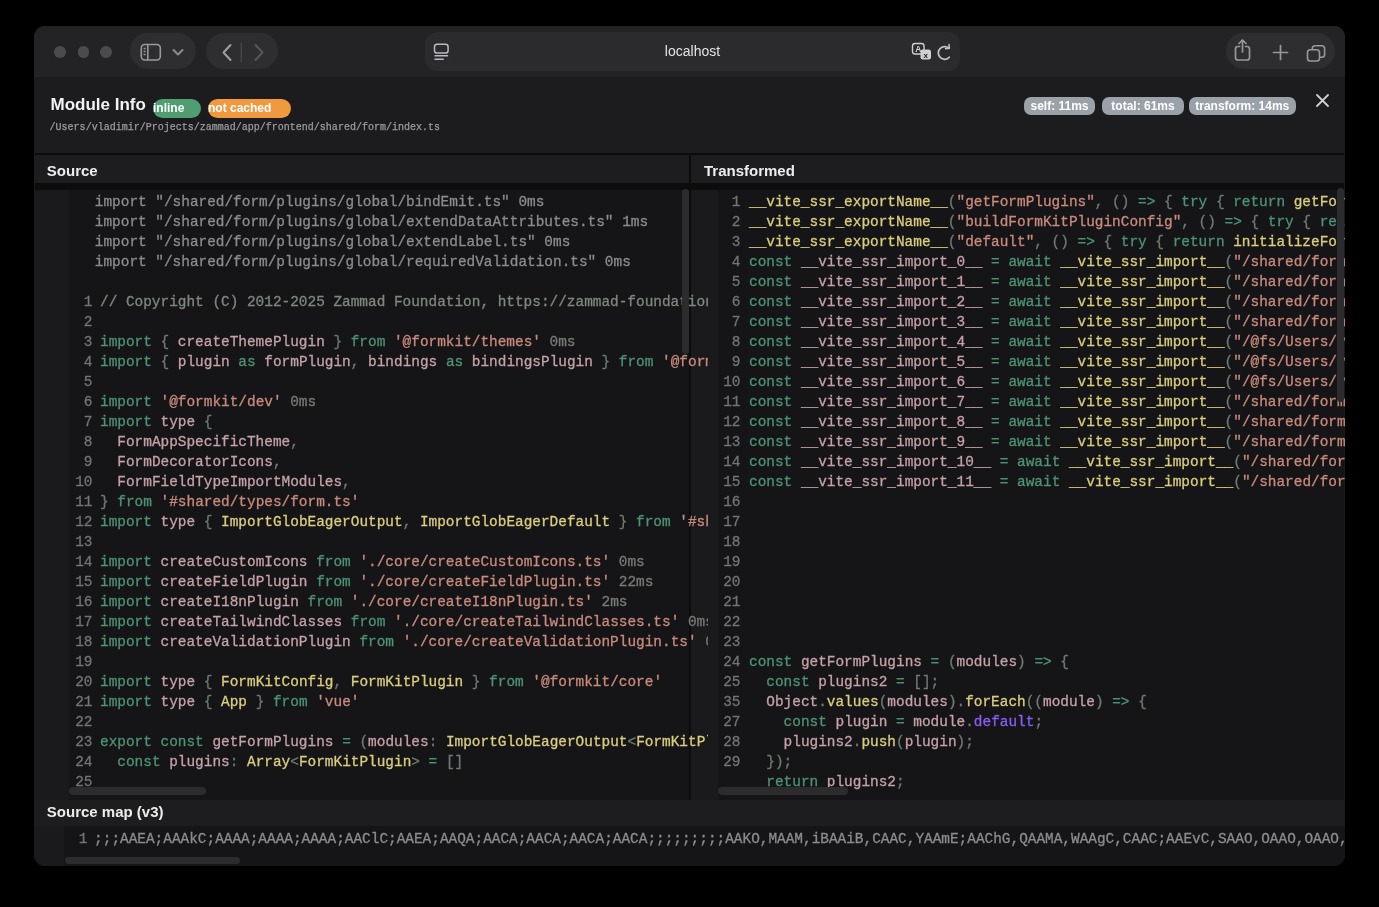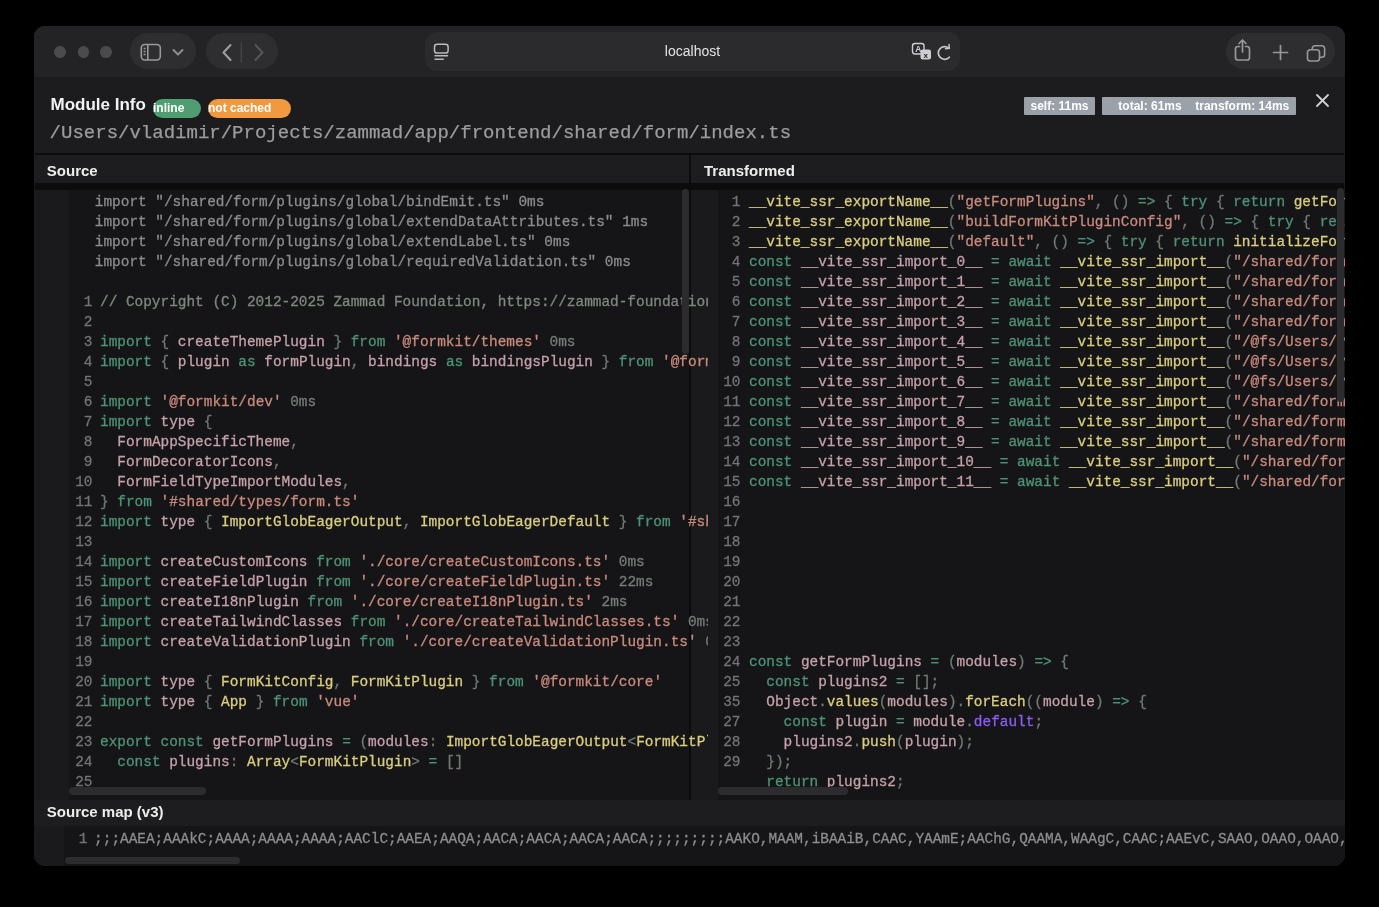--- a/index.html
+++ b/index.html
@@ -11,24 +11,24 @@
 .light{position:absolute;top:20.2px;width:11.6px;height:11.6px;border-radius:50%;background:#4b4b4d;}
 .pill{position:absolute;top:7px;height:36px;border-radius:18px;background:#2e2e31;}
 .addr{position:absolute;left:391px;top:6px;width:535px;height:38.5px;border-radius:12px;background:#2b2b2e;}
 .addrtxt{position:absolute;left:0;top:0;width:535px;height:38.5px;line-height:38.5px;text-align:center;
  color:#e3e3e5;font-size:14px;}
 .mheader{position:absolute;left:0;top:51px;width:1311px;height:76px;background:#1c1c1e;}
 .mtitle{position:absolute;left:16.5px;top:69px;font-size:17px;font-weight:bold;color:#f2f2f2;}
 .badge{position:absolute;top:72.5px;height:19px;border-radius:9.5px;color:#fff;font-size:12px;font-weight:bold;
  text-align:left;}
 .badge span{display:block;line-height:19.5px;}
-.tpill{position:absolute;top:71px;height:17.5px;border-radius:1px;background:#9aa1a8;color:#fff;
+.tpill{position:absolute;top:71px;height:17.5px;border-radius:7px;background:#9aa1a8;color:#fff;
  font-size:12px;font-weight:bold;text-align:center;}
 .tpill span{display:block;line-height:18px;}
-.path{position:absolute;left:15.6px;top:95.5px;font-family:"Liberation Mono",monospace;font-size:19px;-webkit-text-stroke:0.25px currentColor;
+.path{position:absolute;left:15.6px;top:95.5px;font-family:"Liberation Mono",monospace;font-size:10px;-webkit-text-stroke:0.25px currentColor;
  color:#9c9c9e;letter-spacing:0.005px;}
 .phdr{position:absolute;top:129px;height:27.5px;background:#1d1d1f;}
 .ptitle{position:absolute;font-size:15px;font-weight:bold;color:#ededed;top:135.5px;}
 .gutterbg{position:absolute;background:#1a1a1c;}
 .codebg{position:absolute;background:#151517;}
 .clip{position:absolute;overflow:hidden;font-family:"Liberation Mono",monospace;font-size:14.42px;margin-left:26px;-webkit-text-stroke:0.3px currentColor;}
 .row{position:absolute;height:20px;line-height:20px;white-space:pre;color:#d4d0c6;}
 .num{position:absolute;height:20px;line-height:20px;text-align:right;color:#737378;left:0;}
 .k{color:#4d9375;} .i{color:#c5a1a8;} .s{color:#c98a7d;} .y{color:#dacd7d;} .p{color:#6e7a71;}
 .c{color:#7e887e;} .d{color:#777b77;} .g{color:#8c8c8e;} .r{color:#8b5cf6;}
@@ -90,21 +90,21 @@
 <div class="mtitle">Module Info</div>
 <div class="badge" style="left:119px;width:47.5px;background:#4f9d70;">
       <span>inline</span>
     </div>
 <div class="badge" style="left:174px;width:83px;background:#f0993f;">
       <span>not cached</span>
     </div>
 <div class="tpill" style="left:990px;width:71px;">
       <span>self: 11ms</span>
     </div>
-<div class="tpill" style="left:1068px;width:96px;">
+<div class="tpill" style="left:1068px;width:82px;">
       <span>total: 61ms</span>
     </div>
 <div class="tpill" style="left:1154.5px;width:107.5px;">
       <span>transform: 14ms</span>
     </div>
 <svg class="xbtn" viewBox="0 0 23 23" fill="none">
       <path d="M 6 6 L 17 17 M 17 6 L 6 17" stroke="#d0d0d4" stroke-width="1.8" stroke-linecap="round"></path>
     </svg>
 <div class="path">/Users/vladimir/Projects/zammad/app/frontend/shared/form/index.ts</div>
 <div class="phdr" style="left:0;width:654.5px;"></div>

